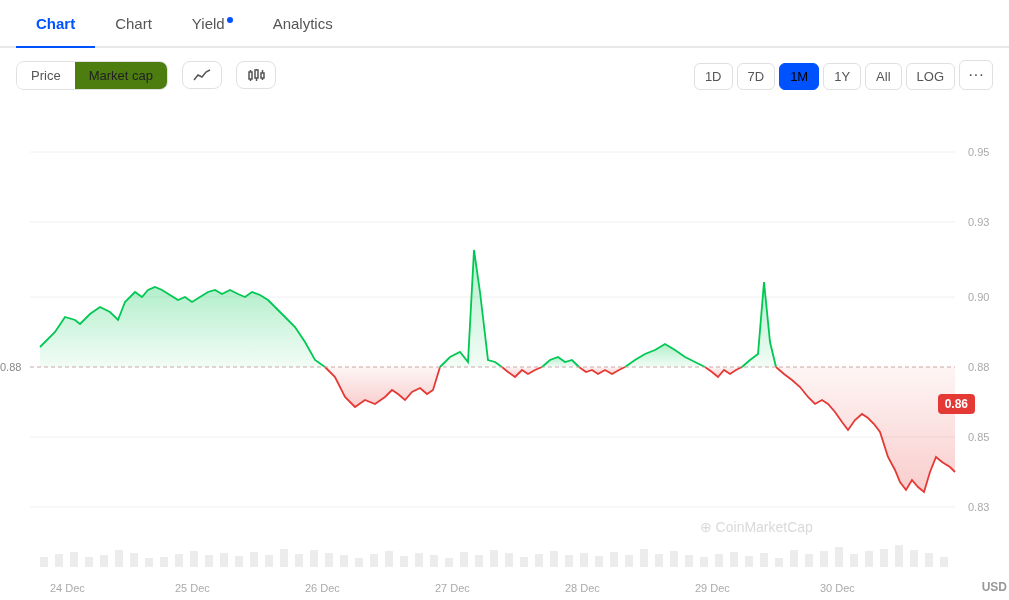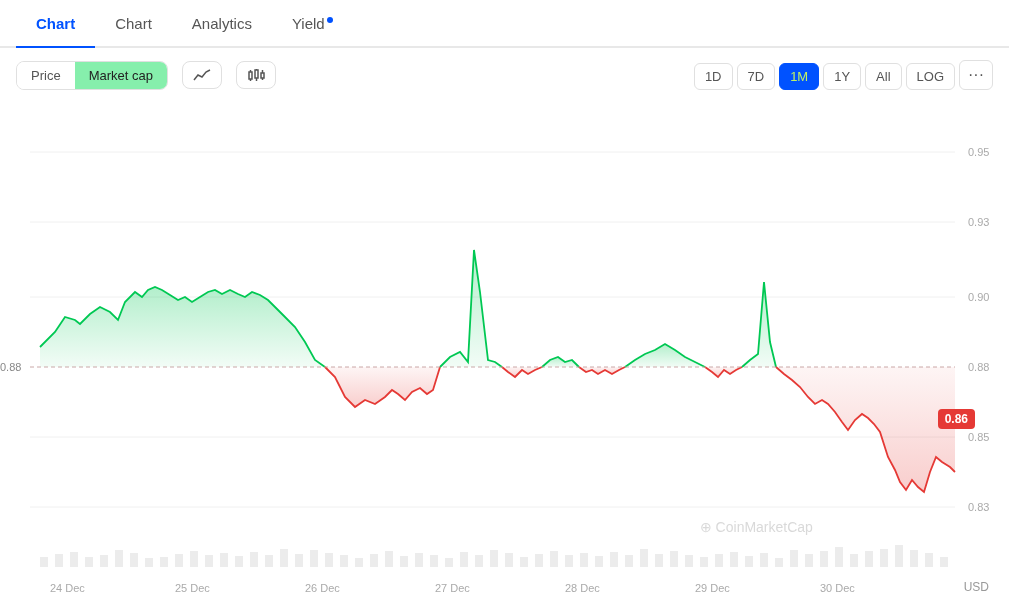--- a/index.html
+++ b/index.html
@@ -67,21 +67,21 @@
     .btn-toggle {
       padding: 6px 14px;
       font-size: 13px;
       cursor: pointer;
       background: #fff;
       border: none;
       color: #555;
       font-weight: 500;
     }
     .btn-toggle.active {
-      background: #86efac;
+      background: #4d7c0f;
       color: #222;
     }
     .btn-icon {
       padding: 6px 10px;
       cursor: pointer;
       background: #fff;
       border: 1px solid #e0e0e0;
       border-radius: 8px;
       display: flex;
       align-items: center;
@@ -99,21 +99,21 @@
       font-size: 13px;
       cursor: pointer;
       background: #fff;
       border: 1px solid #e0e0e0;
       border-radius: 6px;
       color: #555;
       font-weight: 500;
     }
     .time-btn.active {
       background: #0052ff;
-      color: #bef264;
+      color: #000000;
       border-color: #0052ff;
     }
     .more-btn {
       padding: 5px 8px;
       cursor: pointer;
       background: #fff;
       border: 1px solid #e0e0e0;
       border-radius: 6px;
       color: #555;
       font-size: 16px;
@@ -136,36 +136,36 @@
       color: white;
       font-size: 12px;
       font-weight: 700;
       padding: 3px 7px;
       border-radius: 4px;
     }
 
     .usd-label {
       position: absolute;
       bottom: 8px;
-      right: 20px;
+      right: 2px;
       font-size: 12px;
       color: #999;
-      font-weight: 400;
+      font-weight: 700;
     }
   </style>
 </head>
 <body>
 
 <nav class="top-nav">
   <div class="nav-item active">Chart</div>
   <div class="nav-item">Chart</div>
-  <div class="nav-item">Analytics</div>
   <div class="nav-item">
     <span>Yield</span><span class="nav-dot"></span>
   </div>
+  <div class="nav-item">Analytics</div>
 </nav>
 
 <div class="toolbar">
   <div class="btn-group">
     <button class="btn-toggle">Price</button>
     <button class="btn-toggle active">Market cap</button>
   </div>
   <button class="btn-icon">
     <svg width="18" height="14" viewBox="0 0 18 14" fill="none">
       <polyline points="1,12 5,7 9,9 13,4 17,2" stroke="#555" stroke-width="1.5" fill="none"></polyline>
@@ -508,16 +508,16 @@
     <line x1="30" y1="265" x2="955" y2="265" stroke="#d0a0a0" stroke-width="1" stroke-dasharray="4,3" opacity="0.7"></line>
 
     <text x="0" y="269" font-size="11" fill="#888" font-family="sans-serif">0.88</text>
 
     <line x1="955" y1="370" x2="955" y2="370" stroke="#e53935" stroke-width="1"></line>
 
     <text x="700" y="430" font-size="14" fill="#d0d0d0" font-family="sans-serif" opacity="0.8">⊕ CoinMarketCap</text>
 
   </svg>
 
-  <div class="current-price-badge" style="top: 307px;">0.86</div>
+  <div class="current-price-badge" style="top: 292px;">0.86</div>
 
   <div class="usd-label">USD</div>
 </div>
 
 </body></html>

